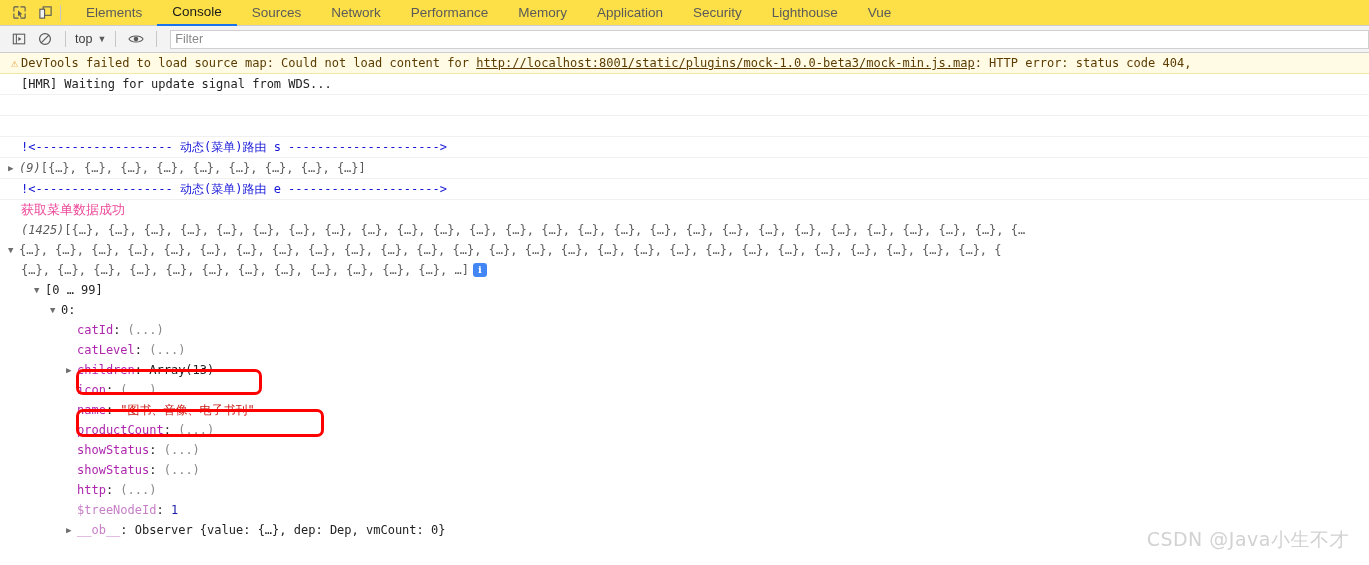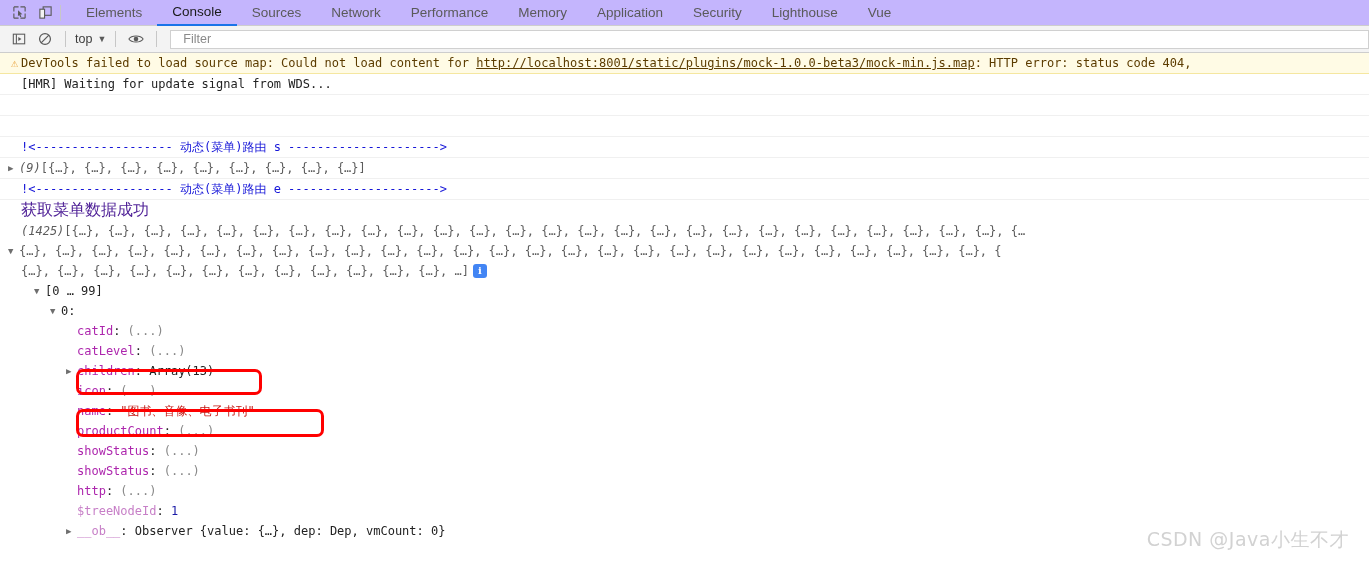--- a/index.html
+++ b/index.html
@@ -15,21 +15,21 @@
     overflow: hidden;
     background: #ffffff;
   }
 
   
   .tabbar {
     position: relative;
     display: flex;
     align-items: center;
     height: 26px;
-    background: #c4b5fd;
+    background: #fde047;
     border-bottom: 1px solid #cdcdcd;
     box-sizing: border-box;
   }
   .tb-icons { display: flex; align-items: center; padding: 0 6px; height: 100%; }
   .tb-icon {
     width: 26px; height: 24px;
     display: flex; align-items: center; justify-content: center;
     cursor: pointer;
   }
   .tb-sep {
@@ -75,21 +75,21 @@
   .ct-select .caret { margin-left: 5px; font-size: 9px; color: #5a5a5a; }
   .ct-filter {
     margin-left: 6px;
     flex: 1;
     height: 19px;
     background: #ffffff;
     border: 1px solid #d0d0d0;
     border-radius: 0;
     box-sizing: border-box;
     display: flex; align-items: center;
-    padding-left: 10px;
+    padding-left: 2px;
   }
   .ct-filter input {
     border: none; outline: none; background: transparent;
     font-family: "Liberation Sans", sans-serif;
     font-size: 12.5px; color: #333; width: 100%;
   }
   .ct-filter input::placeholder { color: #8a8a8a; }
 
   
   .console {
@@ -130,21 +130,21 @@
 
   .exp-arrow {
     display: inline-block;
     width: 11px;
     color: #6e6e6e;
     font-size: 9px;
     vertical-align: 1px;
   }
   .arr-count { color: #5c5c5c; font-style: italic; }
   .brace { color: #5c5c5c; }
-  .han-plain { color: #4c1d95; font-family: "DejaVu Sans", sans-serif; font-size: 16px;}
+  .han-plain { color: #ec4899; font-family: "DejaVu Sans", sans-serif; font-size: 13px;}
 
   .info-badge {
     display: inline-block;
     width: 14px; height: 14px;
     border-radius: 3px;
     background: #4285f4;
     color: #fff;
     font-family: "DejaVu Serif", serif;
     font-size: 10px;
     font-weight: bold;

